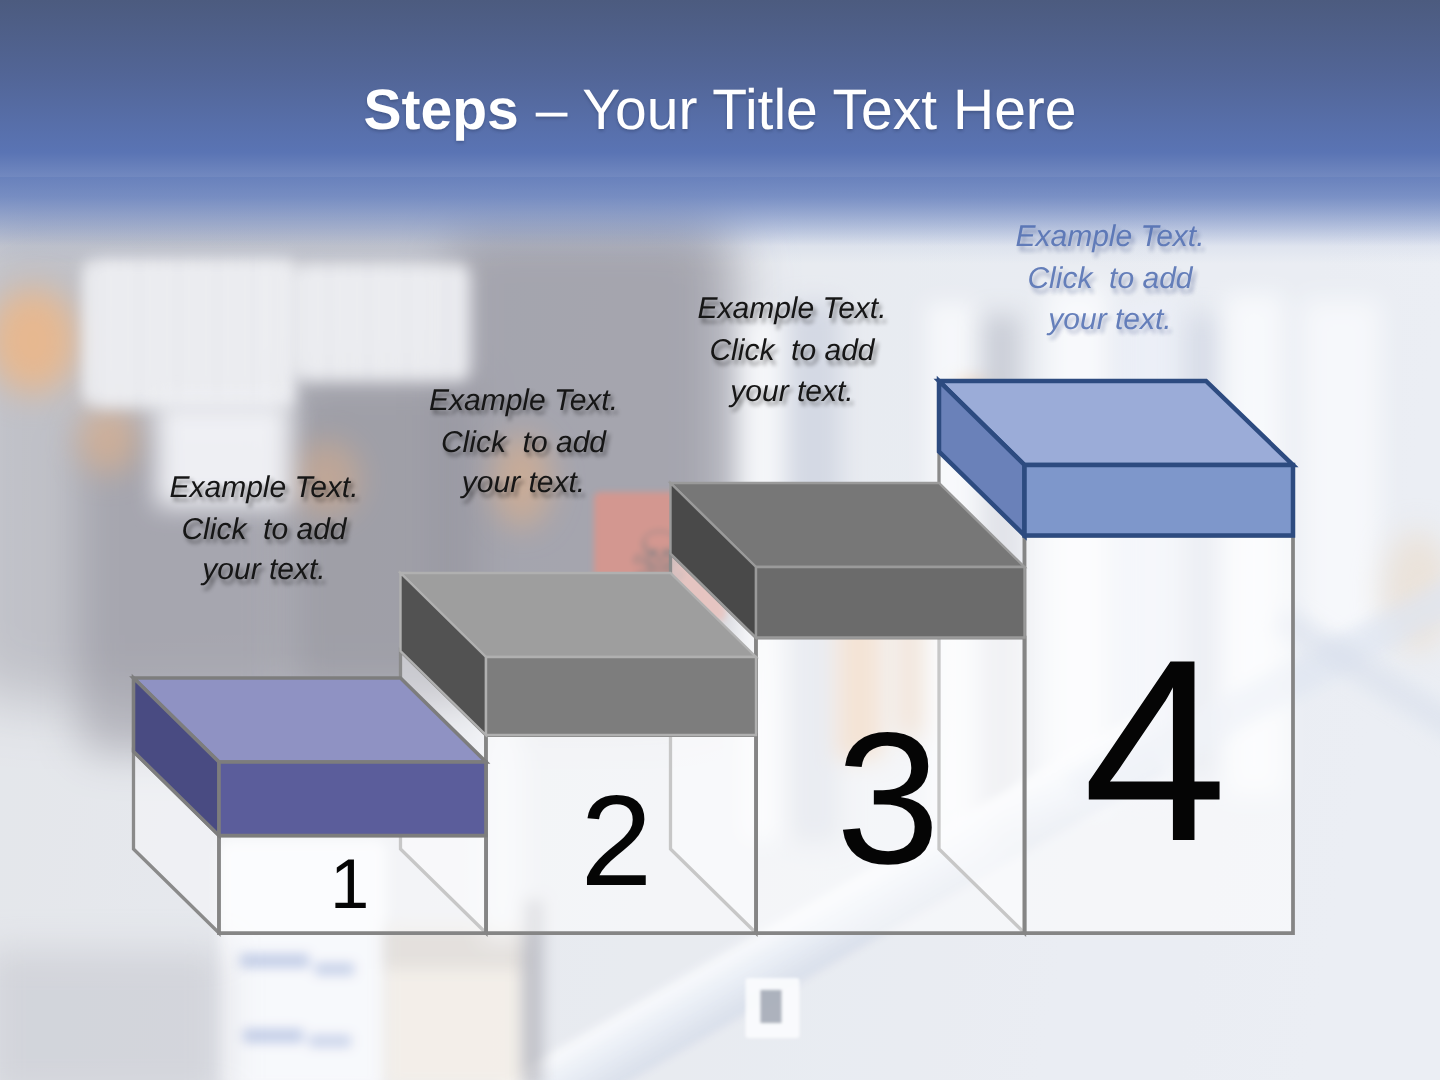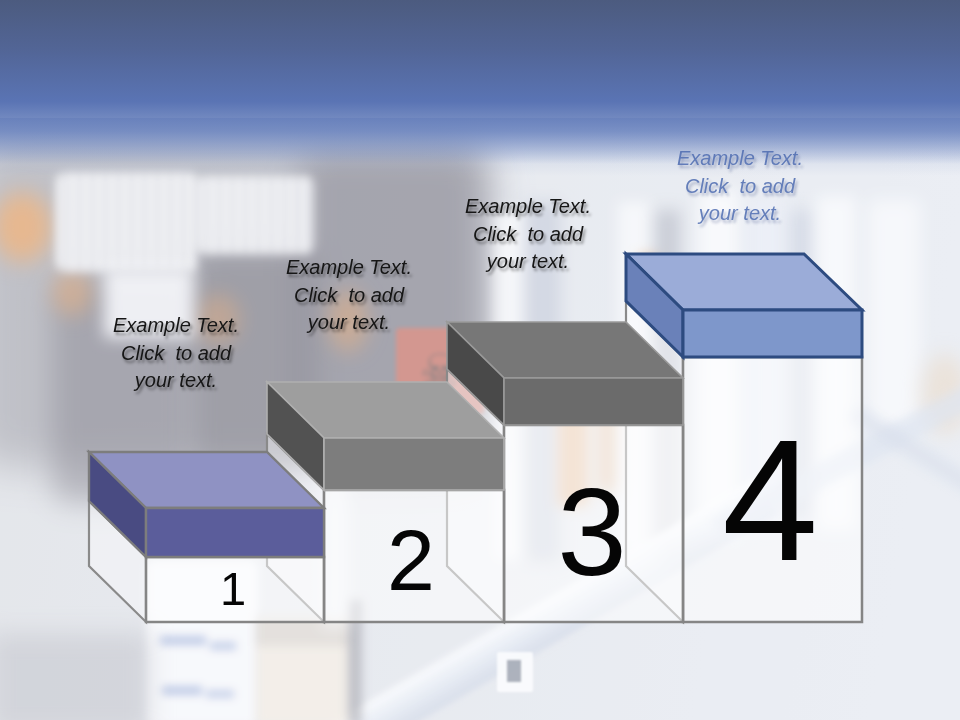--- a/index.html
+++ b/index.html
@@ -141,14 +141,17 @@
     <div class="lbl-line">Example Text.</div>
     <div class="lbl-line">Click  to add</div>
     <div class="lbl-line">your text.</div>
   </div>
   <div class="lbl lbl-4" style="left:645px;top:145px;">
     <div class="lbl-line">Example Text.</div>
     <div class="lbl-line">Click  to add</div>
     <div class="lbl-line">your text.</div>
   </div>
 
+  <div class="title">
+    <span class="bold">Steps</span><span class="rest">– Your Title Text Here</span>
+  </div>
 
 </div>
 
 </body></html>

